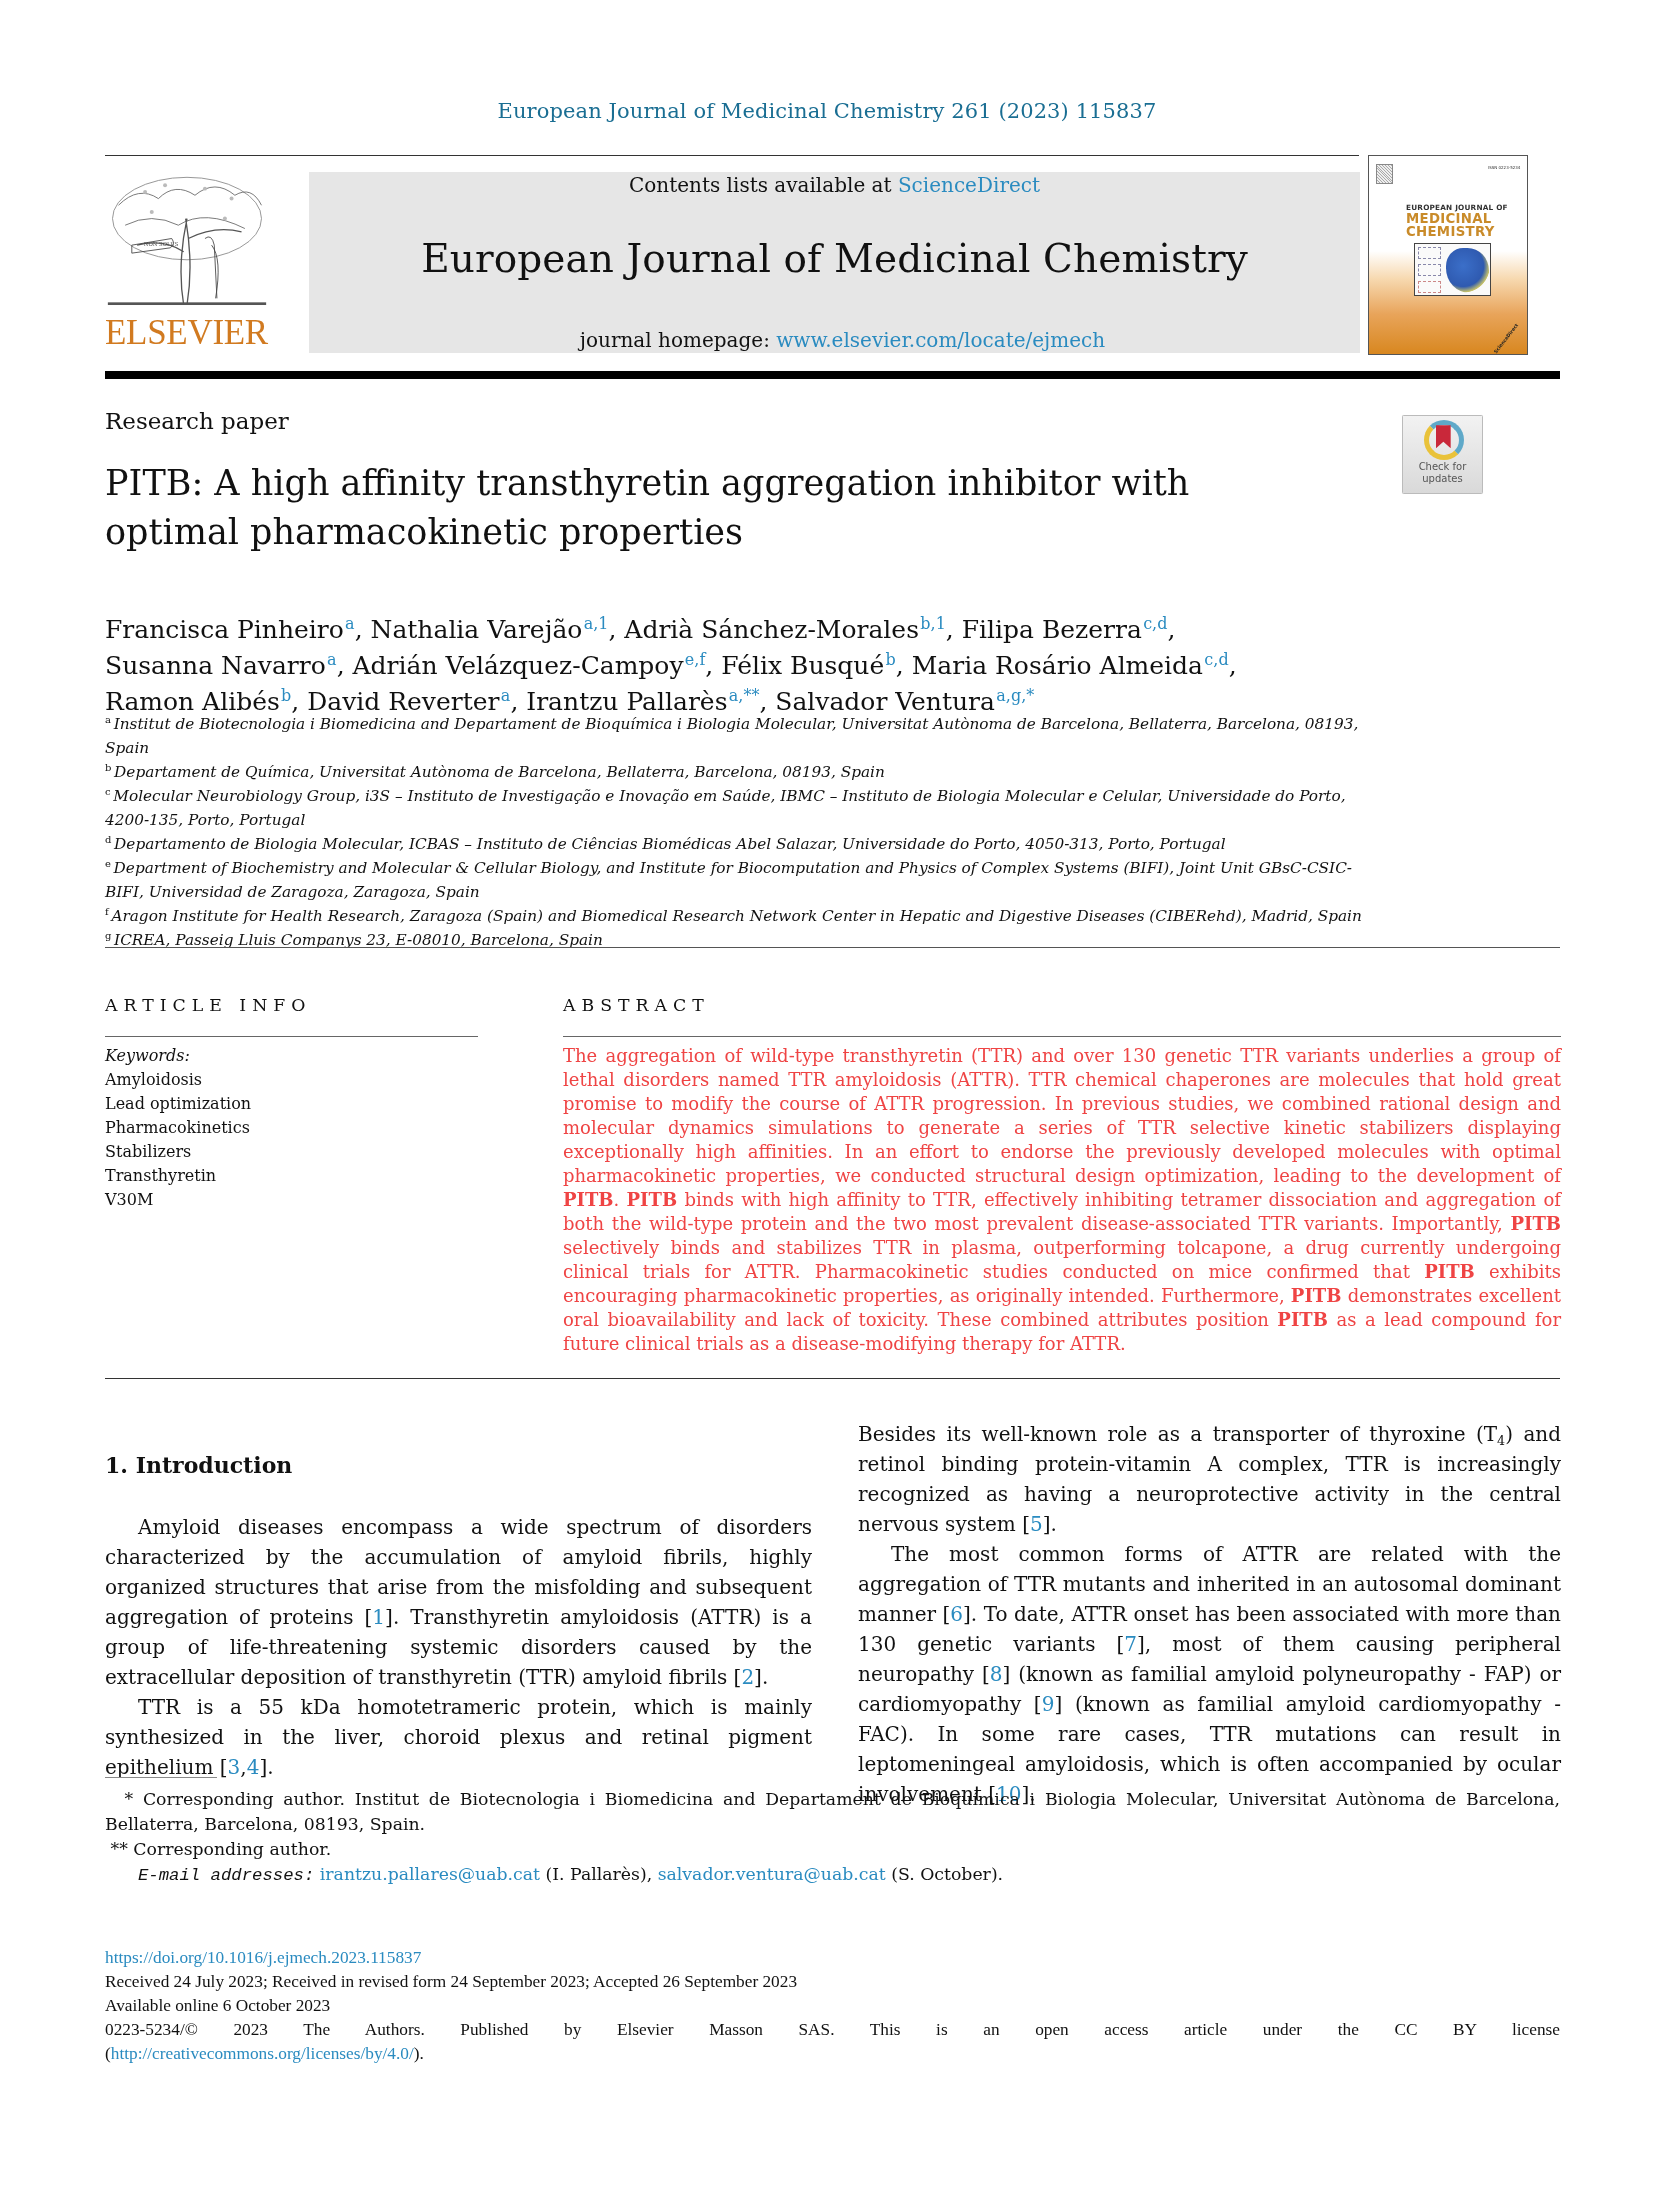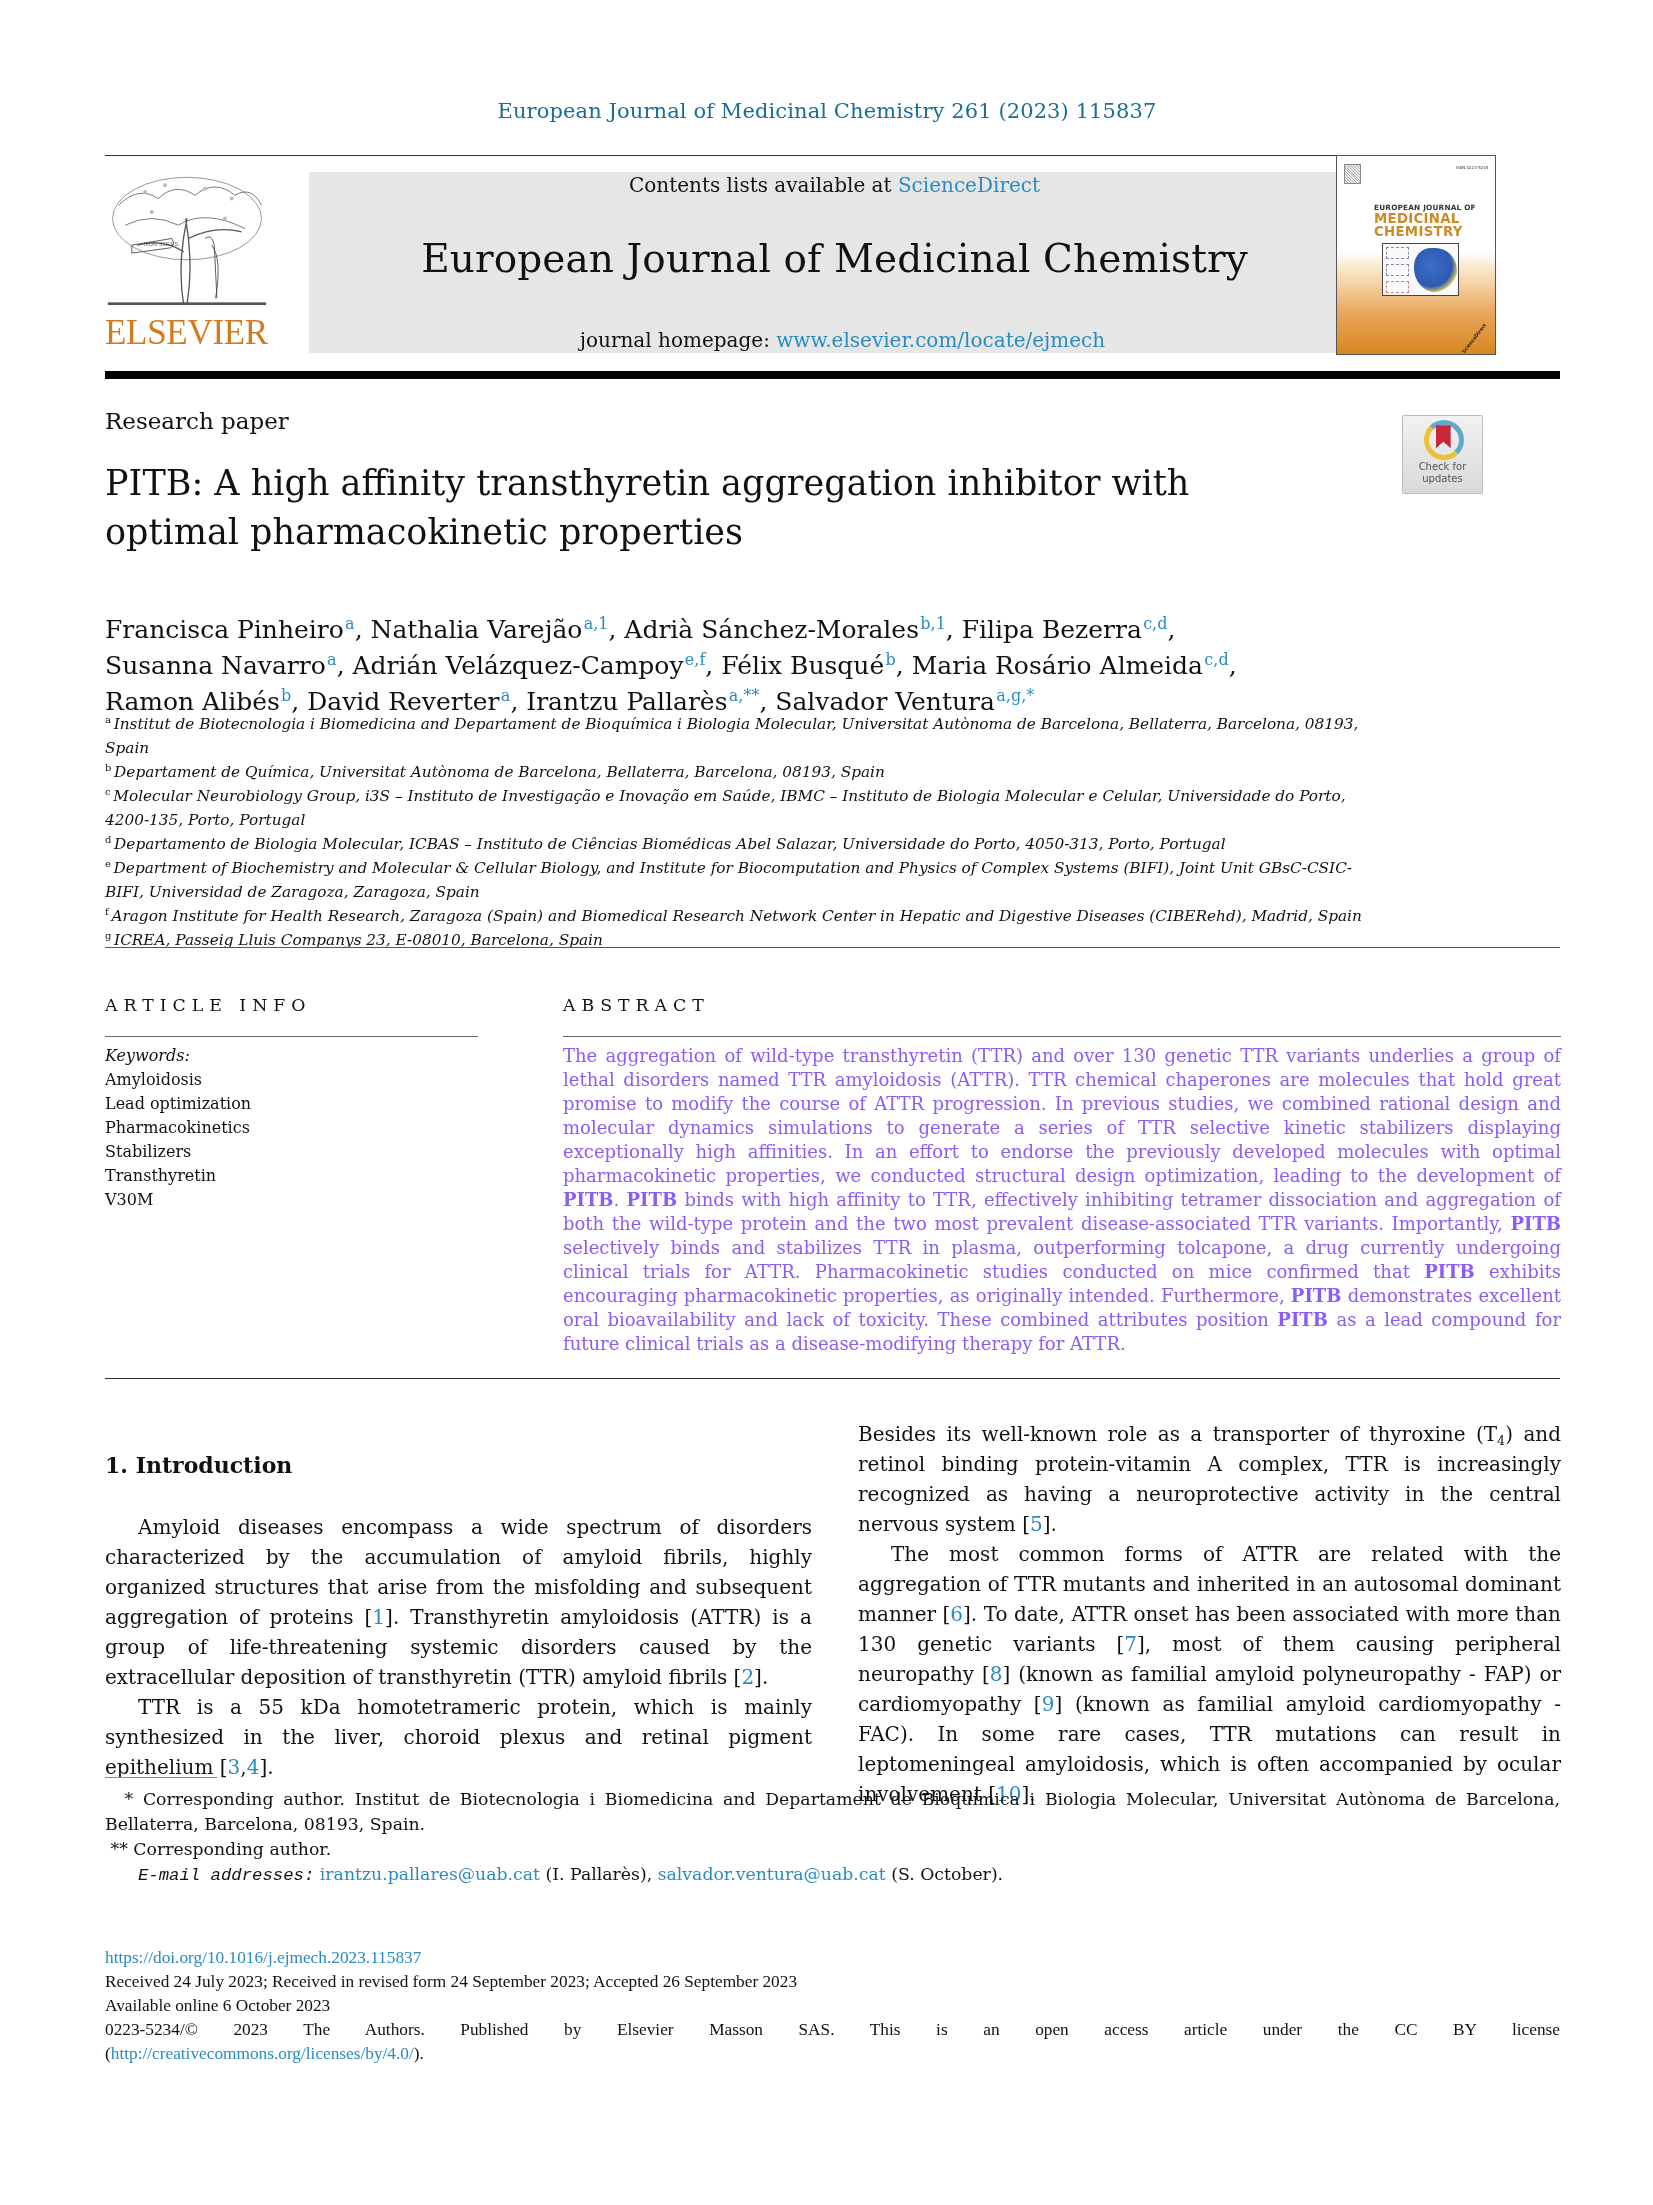--- a/index.html
+++ b/index.html
@@ -13,21 +13,21 @@
   .thin-rule { left: 105px; top: 155px; width: 1254px; height: 1.3px; background: #333; }
 
   
   .logo-box { left: 105px; top: 172px; width: 164px; height: 184px; }
   .logo-tree { width: 164px; height: 137px; }
   .logo-word { font-family: "Liberation Serif", serif; font-size: 35px; color: #d17a20; letter-spacing: -0.3px; margin-top: 1.3px; line-height: 40px; }
   .mast-band { left: 309px; top: 172px; width: 1051px; height: 181px; background: #e6e6e6; }
   .mast-contents { position: absolute; left: 0; width: 100%; top: 1.3px; text-align: center; font-size: 20px; color: #111; }
   .mast-title { position: absolute; left: 0; width: 100%; top: 64px; text-align: center; font-size: 39px; color: #111; letter-spacing: 0.1px; }
   .mast-home { position: absolute; left: 8px; width: 100%; top: 156px; text-align: center; font-size: 20px; color: #111; }
-  .cover { left: 1336px; top: 155px; width: 160px; height: 200px; border: 0.7px solid #555;
+  .cover { left: 1368px; top: 155px; width: 160px; height: 200px; border: 0.7px solid #555;
            background: linear-gradient(180deg, #ffffff 0%, #ffffff 48%, #f7d9b0 62%, #e8a45a 80%, #d8871f 100%); overflow: hidden; }
   .cover-issn { position: absolute; right: 6.7px; top: 9.3px; font-size: 4px; color: #333; font-family: "DejaVu Sans", sans-serif; }
   .cover-mini-logo { position: absolute; left: 6.7px; top: 8px; width: 17.3px; height: 20px; border: 0.7px solid #888; background: repeating-linear-gradient(45deg,#aaa 0 0.7px,#eee 0.7px 2px); }
   .cover-t1 { position: absolute; left: 37px; top: 47px; font-size: 7.3px; font-weight: bold; color: #333; font-family: "DejaVu Sans", sans-serif; letter-spacing: 0.2px; }
   .cover-t2 { position: absolute; left: 37px; top: 56px; font-size: 13.3px; font-weight: bold; color: #c98b2a; font-family: "DejaVu Sans", sans-serif; line-height: 13.3px; letter-spacing: 0.3px; }
   .cover-fig { position: absolute; left: 45px; top: 87px; width: 77px; height: 53px; border: 0.7px solid #444; background: #fafafa; }
   .cover-fig .box { position:absolute; left: 2.7px; width: 23px; height: 12px; border: 0.7px dashed #88a; }
   .cover-fig .prot { position:absolute; left: 31px; top: 4px; width: 43px; height: 45px; border-radius: 40% 50% 45% 55%; background: radial-gradient(circle at 40% 40%, #3b6fc9 0%, #2f5ab0 55%, #c8c36a 70%, transparent 72%); }
   .cover-sd { position: absolute; right: 2.7px; bottom: 13.3px; font-size: 4.7px; color: #222; transform: rotate(-52deg); font-family: "DejaVu Sans", sans-serif; font-weight: bold; }
   .thick-rule { left: 105px; top: 371px; width: 1455px; height: 8px; background: #000; }
@@ -52,21 +52,21 @@
 
   
   .sec-head { font-size: 17.3px; letter-spacing: 6px; color: #111; }
   .ai-head { left: 105px; top: 995px; }
   .ab-head { left: 563px; top: 995px; }
   .ai-rule { left: 105px; top: 1036px; width: 373px; height: 1.3px; background: #666; }
   .ab-rule { left: 563px; top: 1036px; width: 998px; height: 1.3px; background: #666; }
   .keywords { left: 105px; top: 1044px; width: 373px; font-size: 16px; line-height: 24px; }
   .keywords .kw-label { font-style: italic; display: block; }
   .keywords .kw { display: block; }
-  .abstract { left: 563px; top: 1044px; width: 998px; font-size: 18px; line-height: 24px; text-align: justify; color: #8b5cf6; }
+  .abstract { left: 563px; top: 1044px; width: 998px; font-size: 18px; line-height: 24px; text-align: justify; color: #ef4444; }
   .abstract b { font-weight: bold; }
   .rule-bottom { left: 105px; top: 1378px; width: 1455px; height: 1.3px; background: #333; }
 
   
   .col-left { left: 105px; top: 1419px; width: 707px; }
   .col-right { left: 858px; top: 1419px; width: 703px; }
   .intro-head { font-size: 22px; font-weight: bold; margin-top: 33px; margin-bottom: 33px; line-height: 27px; }
   .body-p { font-size: 20px; line-height: 30px; text-align: justify; color: #111; }
   .body-p.indent { text-indent: 33px; }
   .body-p sub { font-size: 12.7px; vertical-align: -4px; line-height: 0; }

